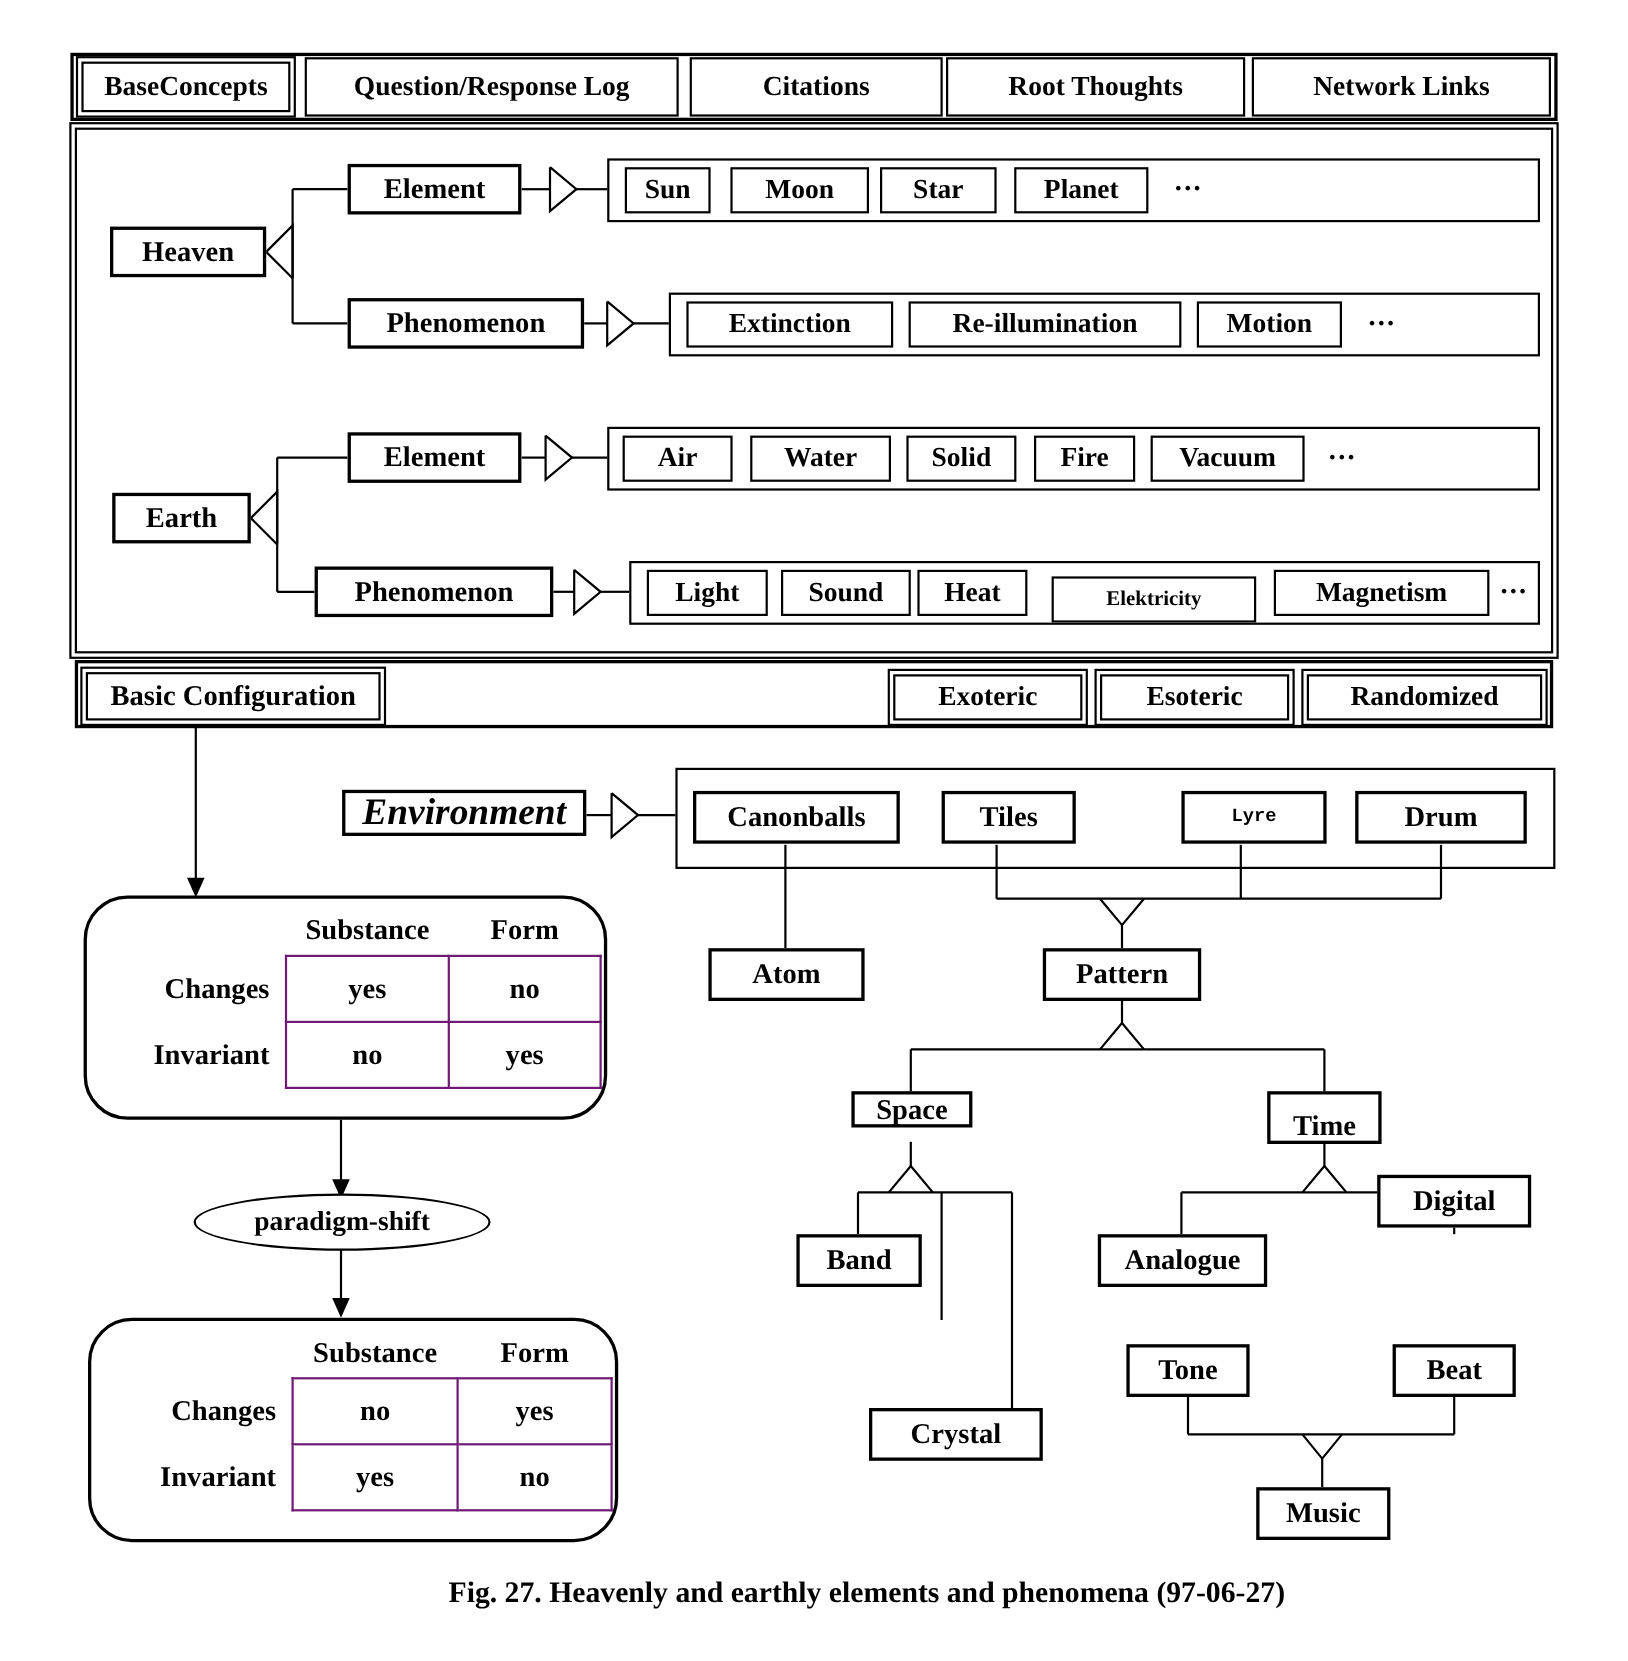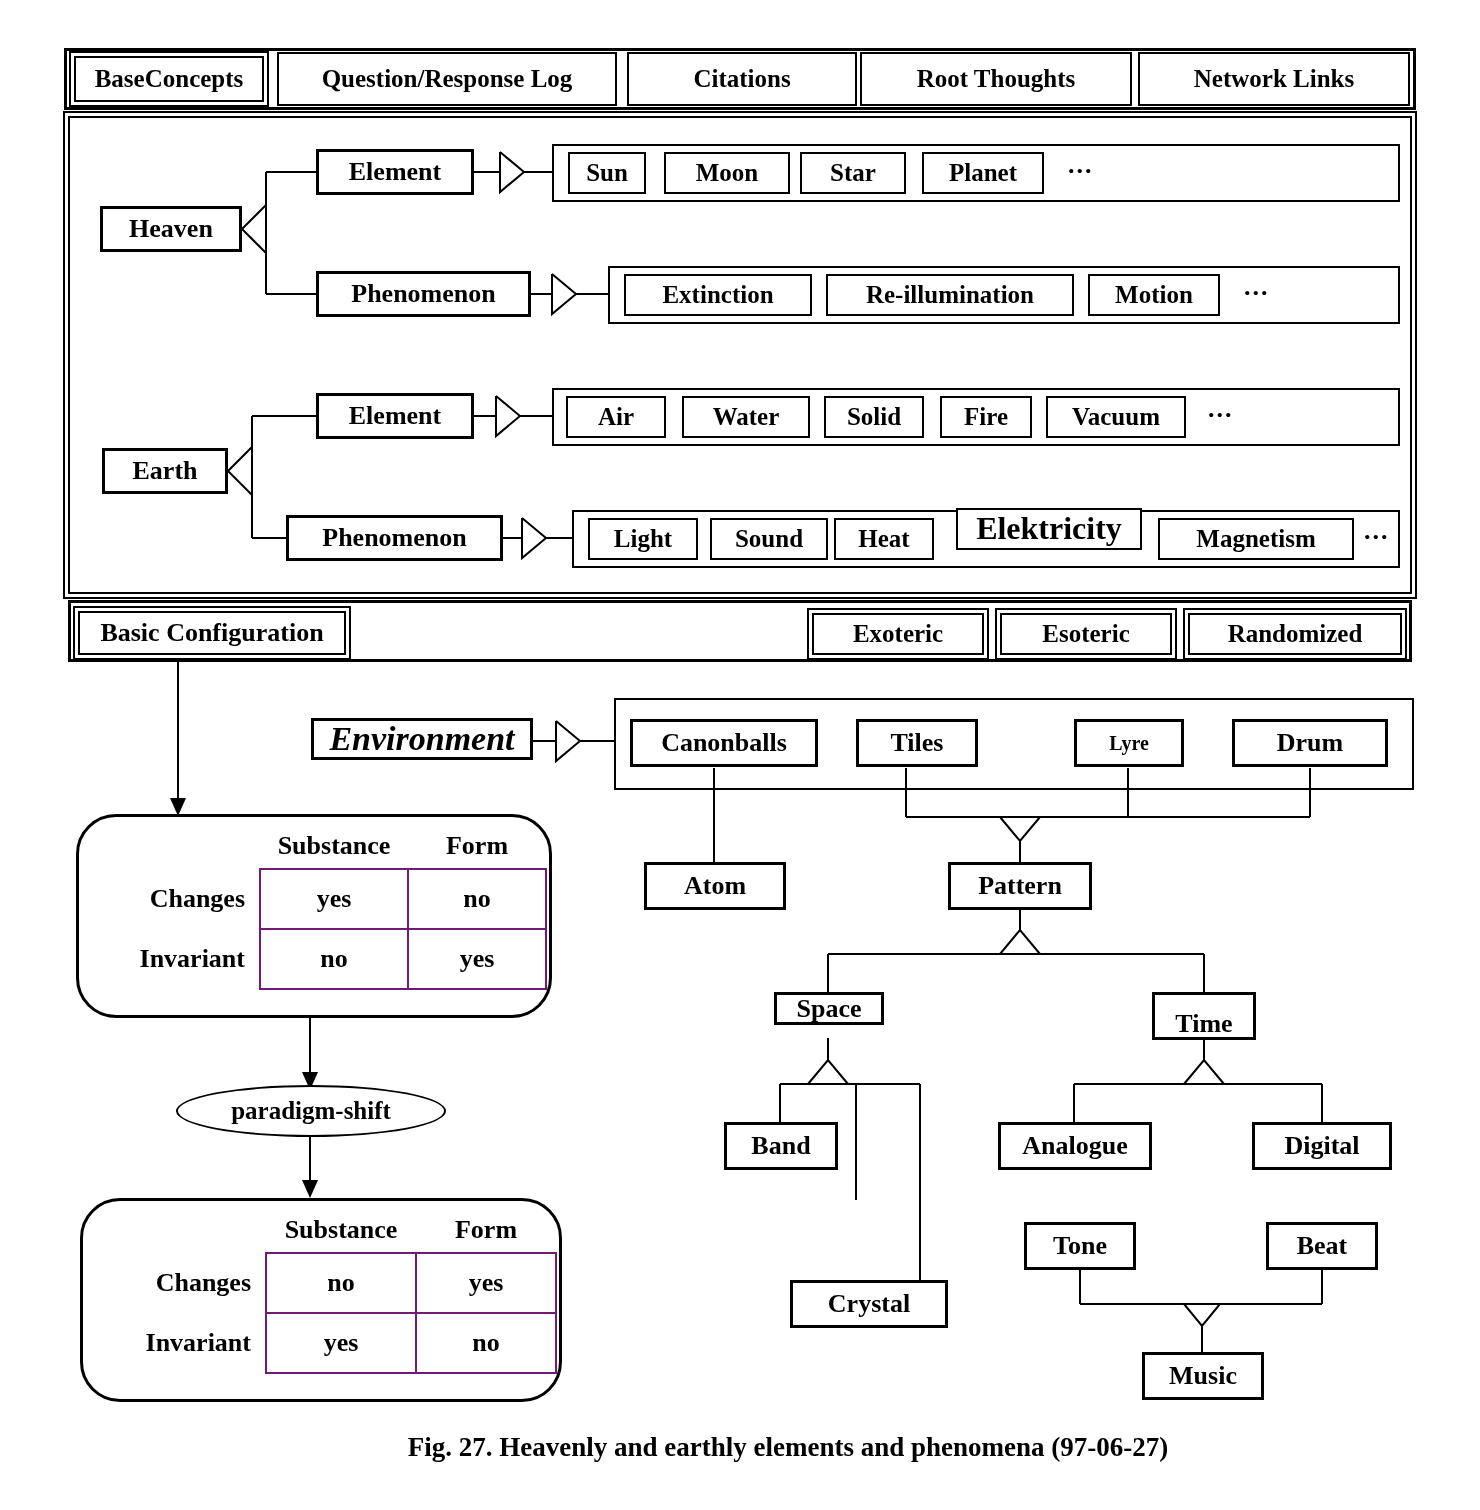--- a/index.html
+++ b/index.html
@@ -221,21 +221,21 @@
   <div class="frame" style="left:572px;top:510px;width:828px;height:58px;"></div>
   <div class="box thin" style="left:588px;top:518px;width:110px;height:42px;font-size:25px;">
     <span>Light</span>
   </div>
   <div class="box thin" style="left:710px;top:518px;width:118px;height:42px;font-size:25px;">
     <span>Sound</span>
   </div>
   <div class="box thin" style="left:834px;top:518px;width:100px;height:42px;font-size:25px;">
     <span>Heat</span>
   </div>
-  <div class="box thin" style="left:956px;top:508px;width:186px;height:42px;font-size:32px;">
+  <div class="box thin" style="left:956px;top:524px;width:186px;height:42px;font-size:19px;">
     <span>Elektricity</span>
   </div>
   <div class="box thin" style="left:1158px;top:518px;width:196px;height:42px;font-size:25px;">
     <span>Magnetism</span>
   </div>
   <div class="dots" style="left:1364px;top:516px;font-size:26px;">...</div>
 
   <div class="frame" style="left:68px;top:600px;width:1344px;height:62px;border-width:3px;"></div>
 
   <div class="box dbl" style="left:78px;top:611px;width:268px;height:44px;font-size:26px;">
@@ -255,21 +255,21 @@
     <span>Environment</span>
   </div>
 
   <div class="frame" style="left:614px;top:698px;width:800px;height:92px;"></div>
   <div class="box" style="left:630px;top:719px;width:188px;height:48px;font-size:26px;">
     <span>Canonballs</span>
   </div>
   <div class="box" style="left:856px;top:719px;width:122px;height:48px;font-size:26px;">
     <span>Tiles</span>
   </div>
-  <div class="box" style="left:1074px;top:719px;width:110px;height:48px;font-size:20px;">
+  <div class="box" style="left:1074px;top:719px;width:132px;height:48px;font-size:17px;font-family:Liberation Mono, monospace;">
     <span>Lyre</span>
   </div>
   <div class="box" style="left:1232px;top:719px;width:156px;height:48px;font-size:26px;">
     <span>Drum</span>
   </div>
 
   <div class="rrect" style="left:76px;top:814px;width:476px;height:204px;"></div>
   <table class="mtable" style="left:100px;top:824px;font-size:26px;">
     <tbody>
         <tr>
@@ -332,21 +332,21 @@
   <div class="box" style="left:724px;top:1122px;width:114px;height:48px;font-size:26px;">
     <span>Band</span>
   </div>
   <div class="box" style="left:790px;top:1280px;width:158px;height:48px;font-size:26px;">
     <span>Crystal</span>
   </div>
 
   <div class="box" style="left:998px;top:1122px;width:154px;height:48px;font-size:26px;">
     <span>Analogue</span>
   </div>
-  <div class="box" style="left:1252px;top:1122px;width:140px;height:48px;font-size:26px;">
+  <div class="box" style="left:1252px;top:1068px;width:140px;height:48px;font-size:26px;">
     <span>Digital</span>
   </div>
 
   <div class="box" style="left:1024px;top:1222px;width:112px;height:48px;font-size:26px;">
     <span>Tone</span>
   </div>
   <div class="box" style="left:1266px;top:1222px;width:112px;height:48px;font-size:26px;text-align:right;">
     <span>Beat</span>
   </div>
   <div class="box" style="left:1142px;top:1352px;width:122px;height:48px;font-size:26px;">

